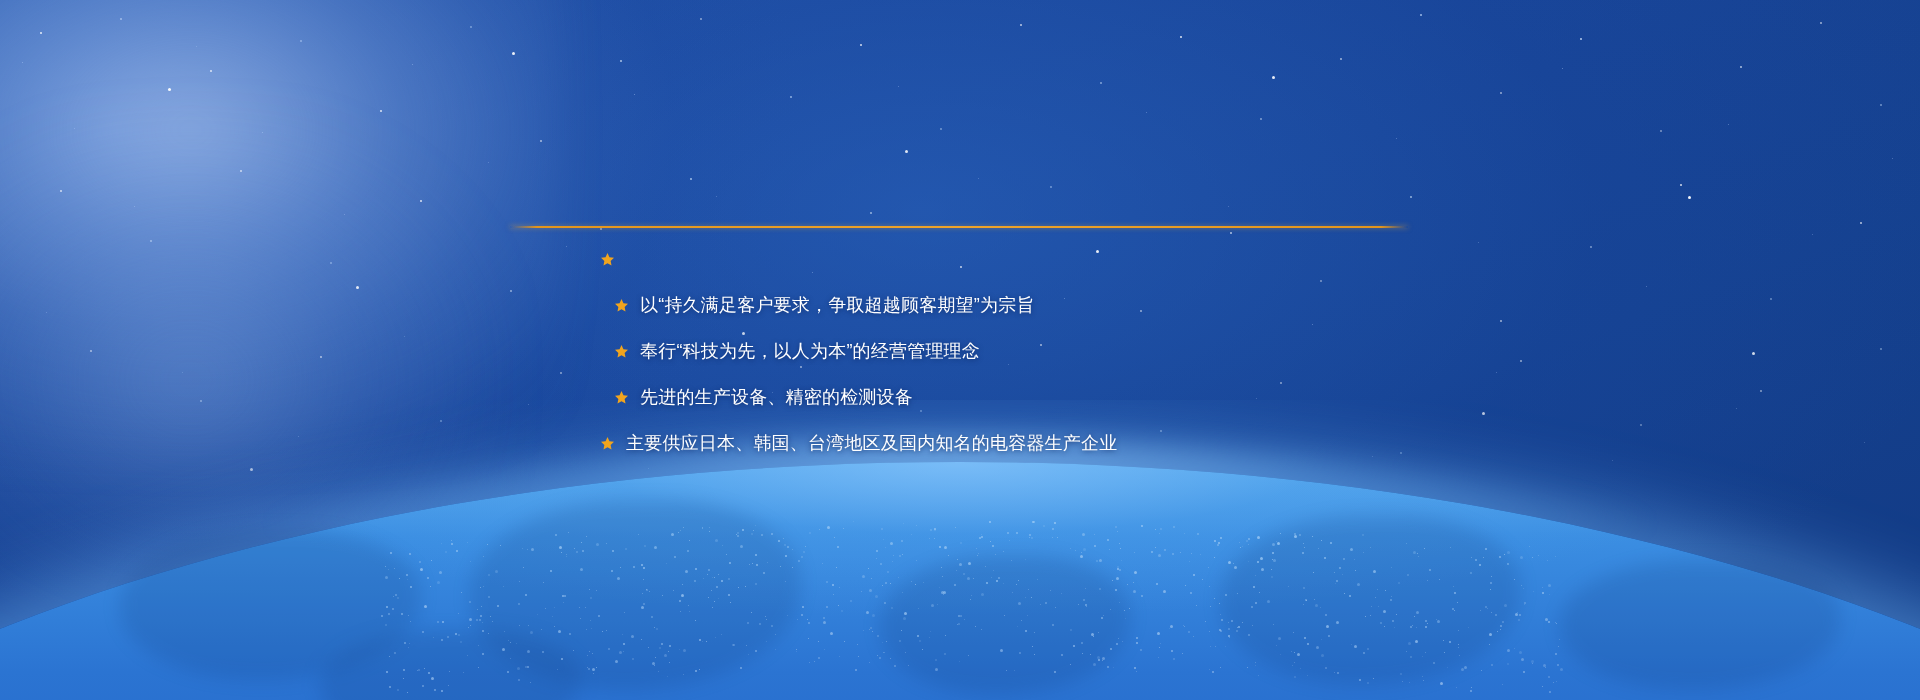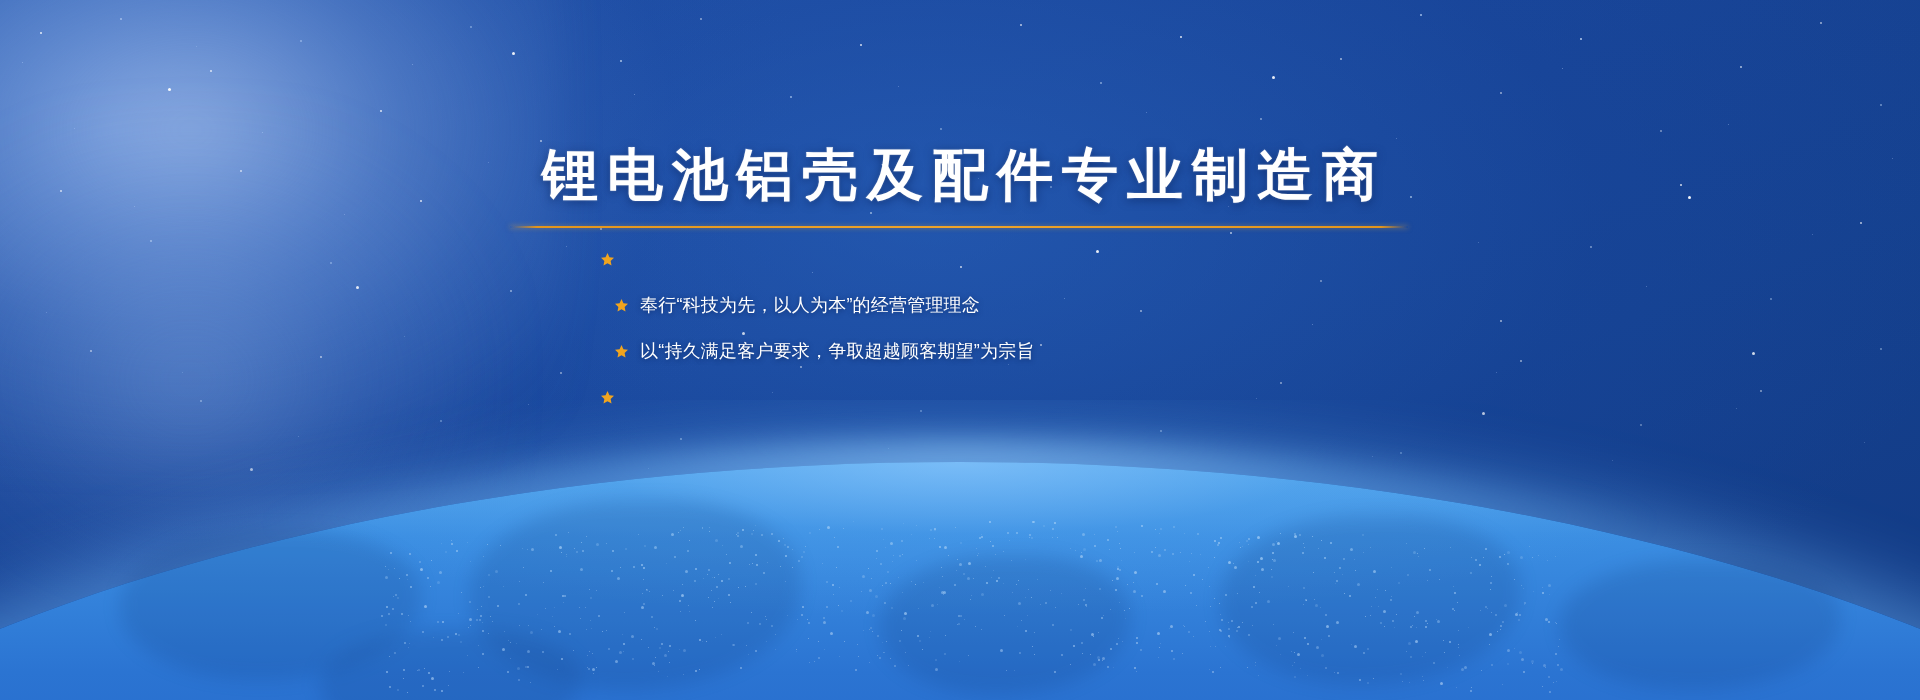--- a/index.html
+++ b/index.html
@@ -1137,51 +1137,59 @@
         <div class="cl-dot" style="left: 889.9px; top: 82.3px; opacity: 0.71; width: 3px; height: 3px;"></div>
         <div class="cl-dot" style="left: 1313.4px; top: 111.9px; opacity: 0.93; width: 1px; height: 1px;"></div>
         <div class="cl-dot" style="left: 1082.6px; top: 88.1px; opacity: 0.25; width: 3px; height: 3px;"></div>
         <div class="cl-dot" style="left: 762.6px; top: 112px; opacity: 0.67; width: 2px; height: 2px;"></div>
         <div class="cl-dot" style="left: 1507.4px; top: 91.3px; opacity: 0.27; width: 3px; height: 3px;"></div>
       </div>
   </div>
 
   <div class="content">
 
-    <h1 class="title">锂电池铝壳及配件专业制造商</h1>
 
     <div class="divider"></div>
 
     <div class="bullets" id="bullets">
         <div class="bullet">
           <span class="bullet-star">
             <svg viewBox="0 0 24 24" width="15" height="15" aria-hidden="true">
               <path fill="currentColor" d="M12 1.6l3.1 6.66 7.3.92-5.37 5.02 1.4 7.2L12 17.9 5.57 21.4l1.4-7.2L1.6 9.18l7.3-.92z"></path>
             </svg>
           </span>
+        </div>
+        <div class="bullet indent-1">
+          <span class="bullet-star">
+            <svg viewBox="0 0 24 24" width="15" height="15" aria-hidden="true">
+              <path fill="currentColor" d="M12 1.6l3.1 6.66 7.3.92-5.37 5.02 1.4 7.2L12 17.9 5.57 21.4l1.4-7.2L1.6 9.18l7.3-.92z"></path>
+            </svg>
+          </span>
+          <span class="bullet-text">以“持久满足客户要求，争取超越顾客期望”为宗旨</span>
         </div>
         <div class="bullet indent-1">
           <span class="bullet-star">
             <svg viewBox="0 0 24 24" width="15" height="15" aria-hidden="true">
               <path fill="currentColor" d="M12 1.6l3.1 6.66 7.3.92-5.37 5.02 1.4 7.2L12 17.9 5.57 21.4l1.4-7.2L1.6 9.18l7.3-.92z"></path>
             </svg>
           </span>
           <span class="bullet-text">奉行“科技为先，以人为本”的经营管理理念</span>
         </div>
         <div class="bullet indent-1">
           <span class="bullet-star">
             <svg viewBox="0 0 24 24" width="15" height="15" aria-hidden="true">
               <path fill="currentColor" d="M12 1.6l3.1 6.66 7.3.92-5.37 5.02 1.4 7.2L12 17.9 5.57 21.4l1.4-7.2L1.6 9.18l7.3-.92z"></path>
             </svg>
           </span>
-          <span class="bullet-text">以“持久满足客户要求，争取超越顾客期望”为宗旨</span>
+          <span class="bullet-text">先进的生产设备、精密的检测设备</span>
         </div>
         <div class="bullet">
           <span class="bullet-star">
             <svg viewBox="0 0 24 24" width="15" height="15" aria-hidden="true">
               <path fill="currentColor" d="M12 1.6l3.1 6.66 7.3.92-5.37 5.02 1.4 7.2L12 17.9 5.57 21.4l1.4-7.2L1.6 9.18l7.3-.92z"></path>
             </svg>
           </span>
+          <span class="bullet-text">主要供应日本、韩国、台湾地区及国内知名的电容器生产企业</span>
         </div>
       </div>
 
   </div>
 </div>
 
 </body></html>

